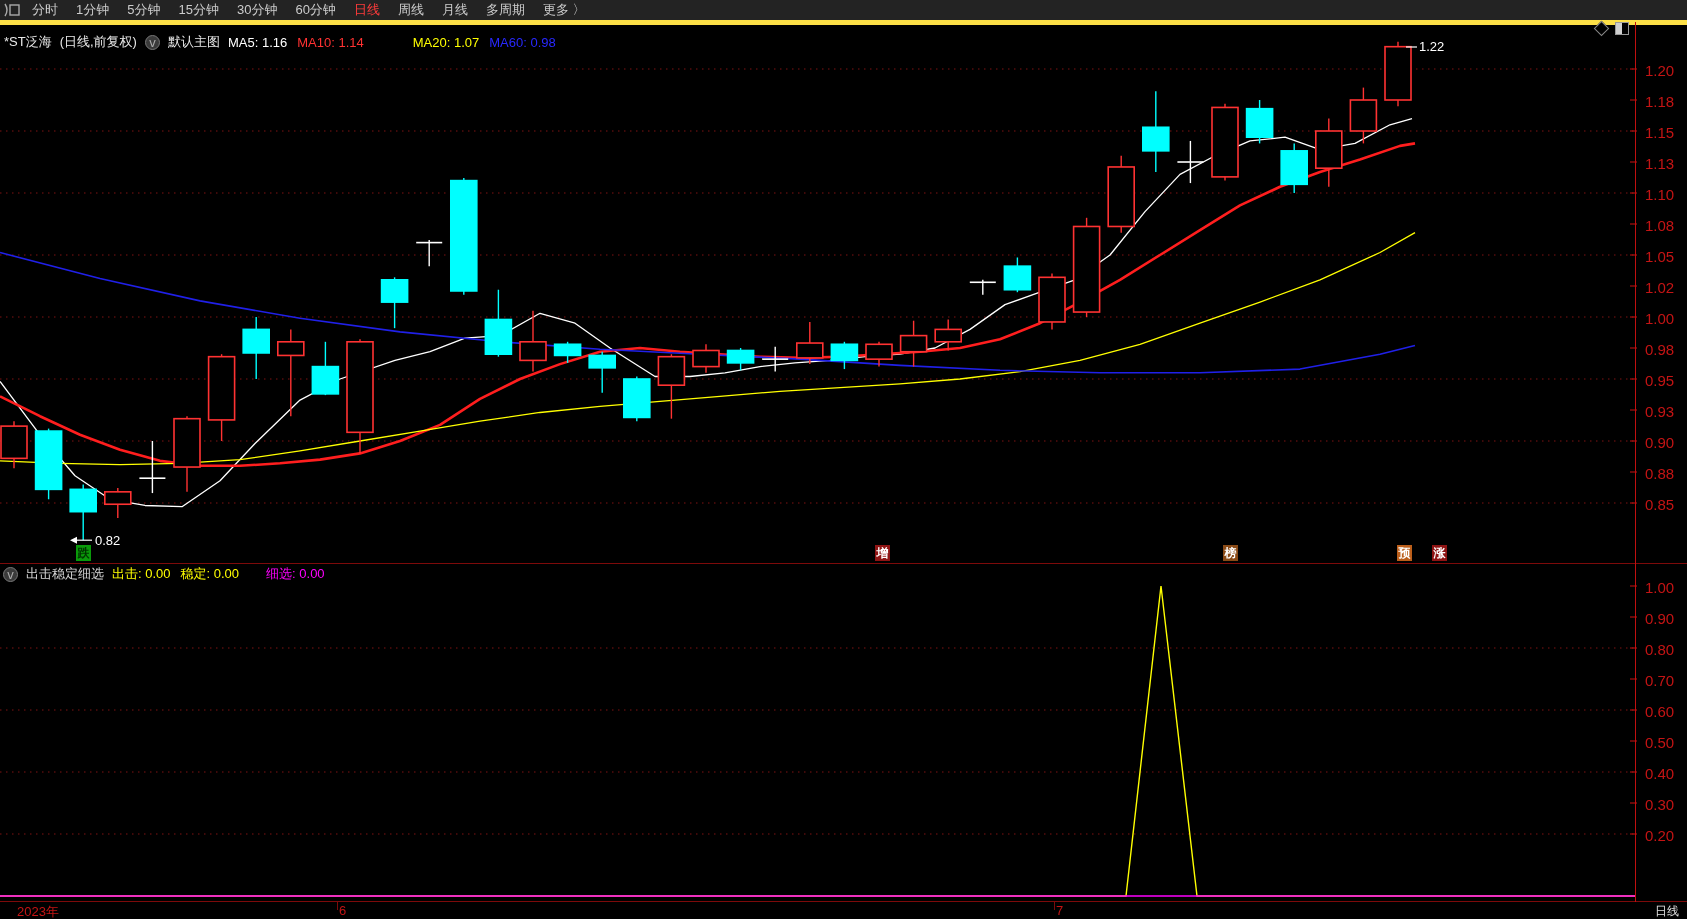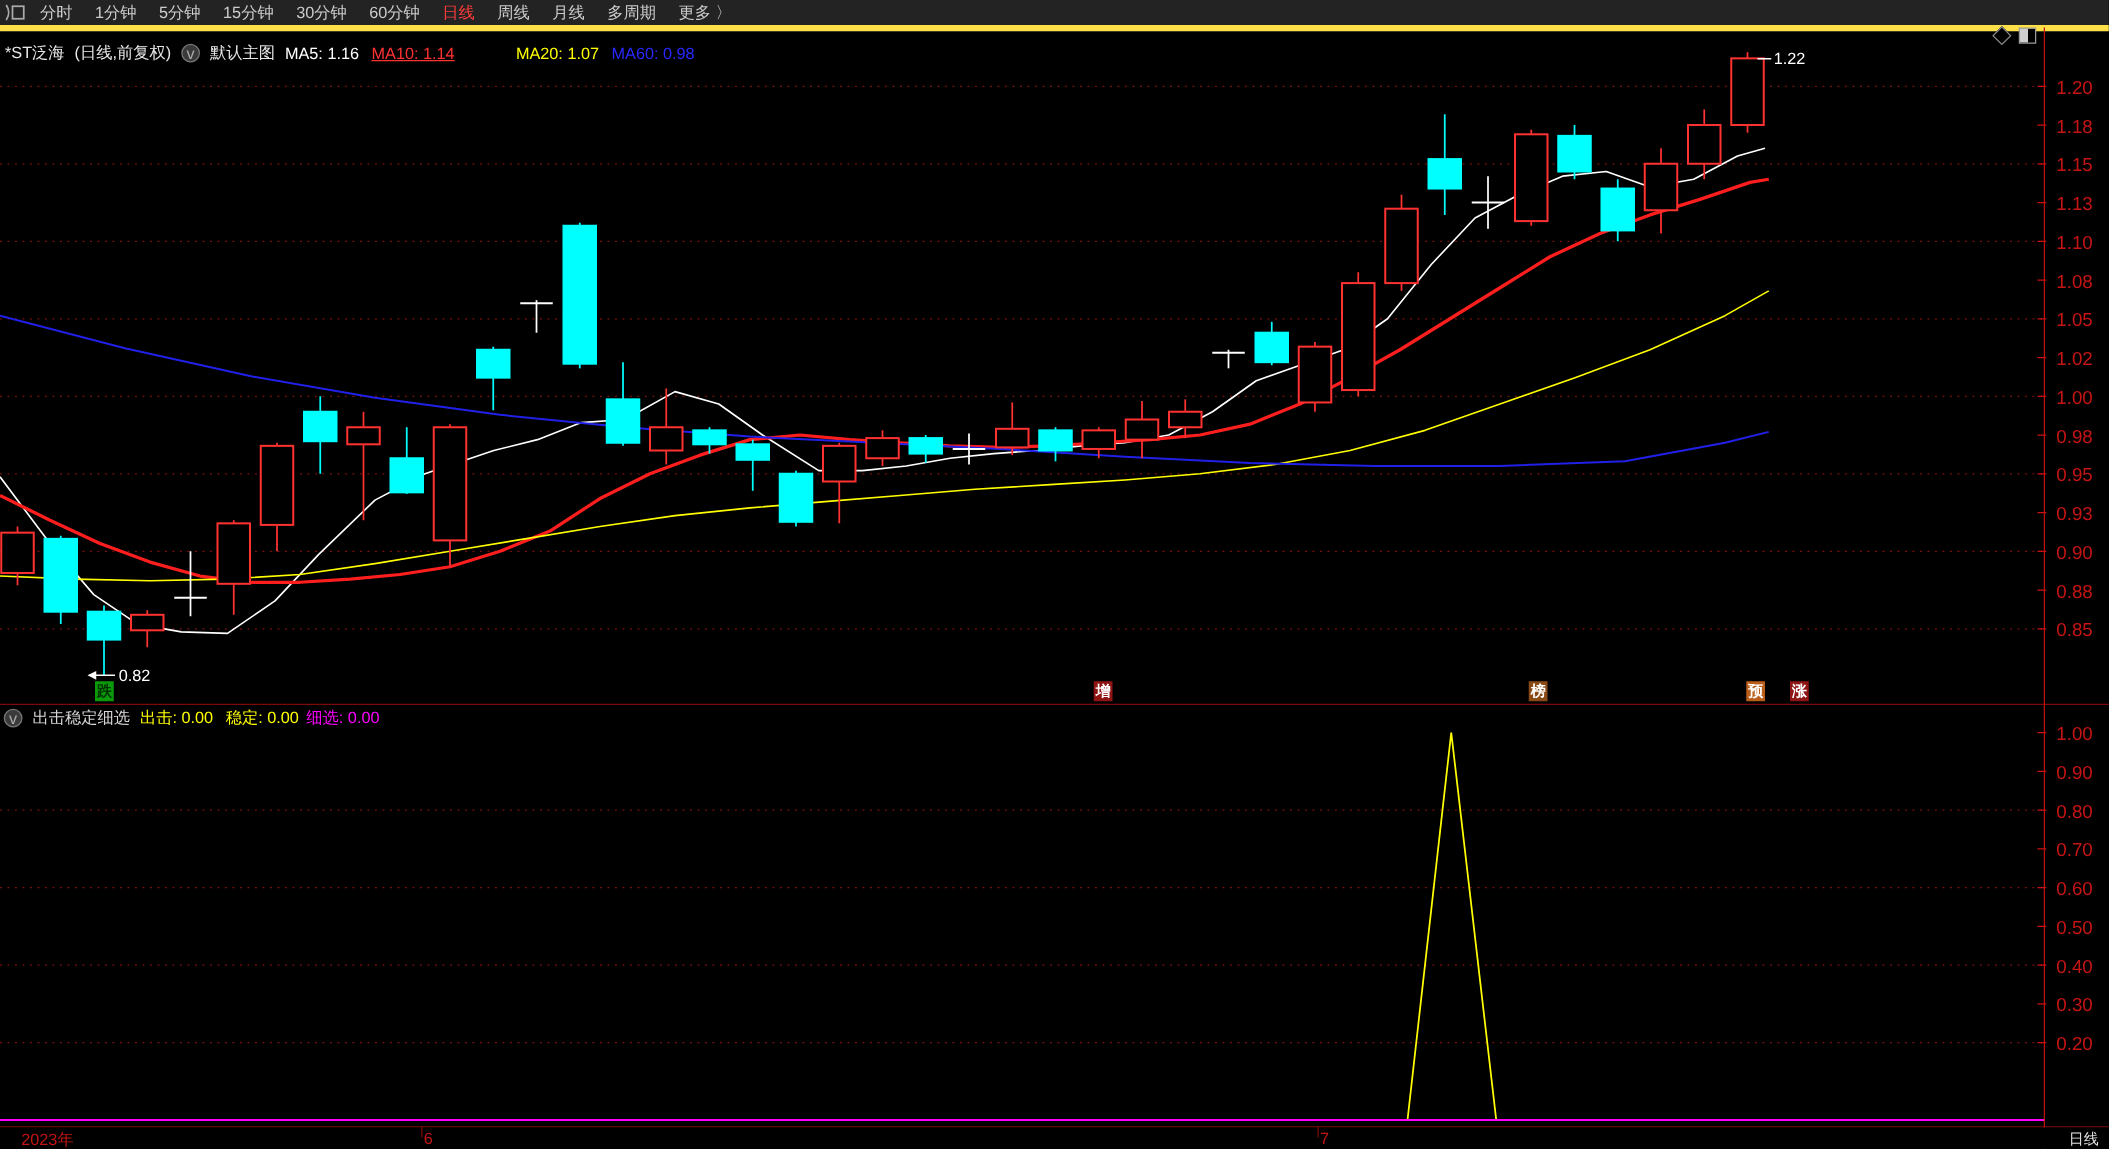--- a/index.html
+++ b/index.html
@@ -62,21 +62,21 @@
     </div>
 </div>
 
 <div class="infobar">
   <span style="color:#e8e8e8;margin-left:4px;">*ST泛海</span>
   <span style="color:#e8e8e8;">(日线,前复权)</span>
   <span class="circle-icon">v</span>
   <span style="color:#e8e8e8;">默认主图</span>
   <span id="ma-values" style="display:flex;margin:0;">
       <span style="color: rgb(255, 255, 255); margin-right: 10px;">MA5: 1.16</span>
-      <span style="color: rgb(255, 50, 50); margin-right: 10px; text-decoration: underline;">MA10: 1.14</span>
+      <span style="color: rgb(255, 50, 50); margin-right: 10px;">MA10: 1.14</span>
       <span style="color: rgb(255, 255, 0); margin-right: 10px; padding-left: 39px;">MA20: 1.07</span>
       <span style="color: rgb(40, 40, 255); margin-right: 10px;">MA60: 0.98</span>
     </span>
 </div>
 <div class="infobar-right">
   <span class="diamond"></span>
   <span class="split-box"></span>
 </div>
 
 <div class="chart-layer">
@@ -255,21 +255,21 @@
     <div class="axis-label" style="top: 765px;">0.40</div>
     <div class="axis-label" style="top: 796px;">0.30</div>
     <div class="axis-label" style="top: 827px;">0.20</div>
   </div>
 
 <div class="subheader">
   <span class="circle-icon" style="margin-left:3px;">v</span>
   <span style="color:#d8d8d8;">出击稳定细选</span>
   <span id="sub-values" style="display:flex;margin:0;">
       <span style="color: rgb(255, 255, 0); margin-right: 10px;">出击: 0.00</span>
-      <span style="color: rgb(255, 255, 0); margin-right: 6px;">稳定: 0.00</span>
+      <span style="color: rgb(255, 255, 0); margin-right: 27px;">稳定: 0.00</span>
       <span style="color: rgb(255, 0, 255); margin-right: 10px;">细选: 0.00</span>
     </span>
 </div>
 
 <div class="statusbar">
   <span class="t" id="year-label" style="left: 17px;">2023年</span>
   <span class="period-label">日线</span>
 <div class="t" style="left: 339px;">6</div>
     <div class="tick" style="left: 337px;"></div>
     <div class="t" style="left: 1056px;">7</div>

